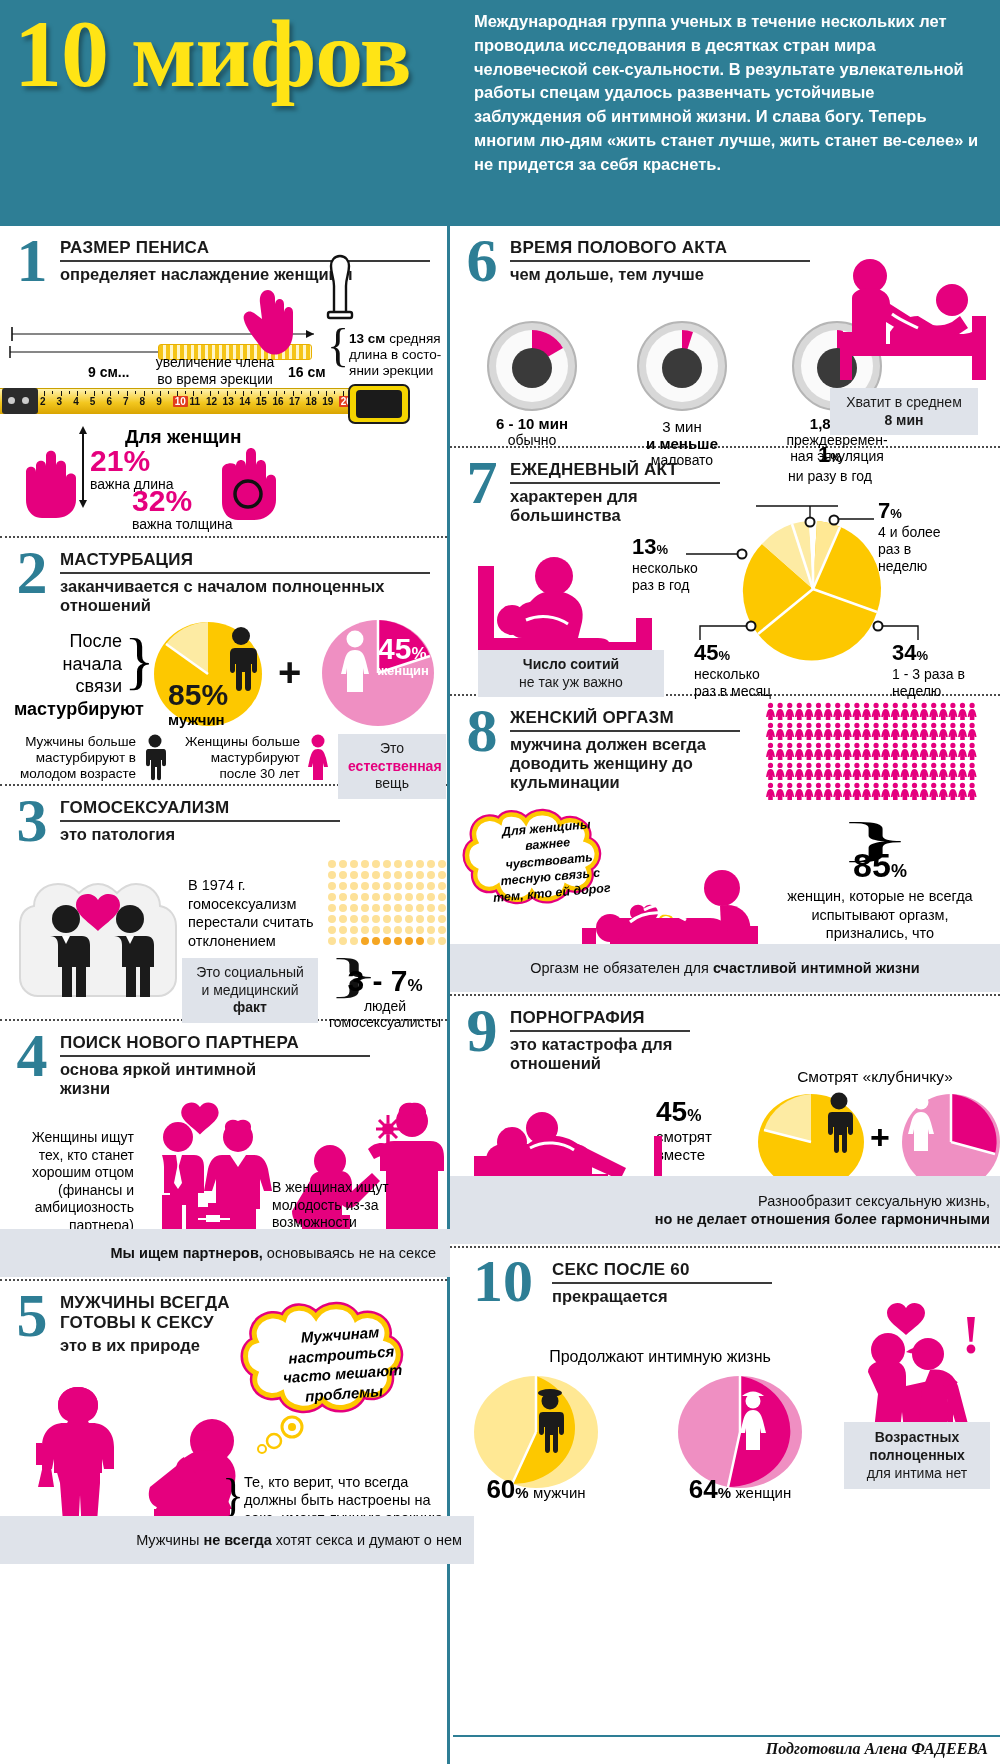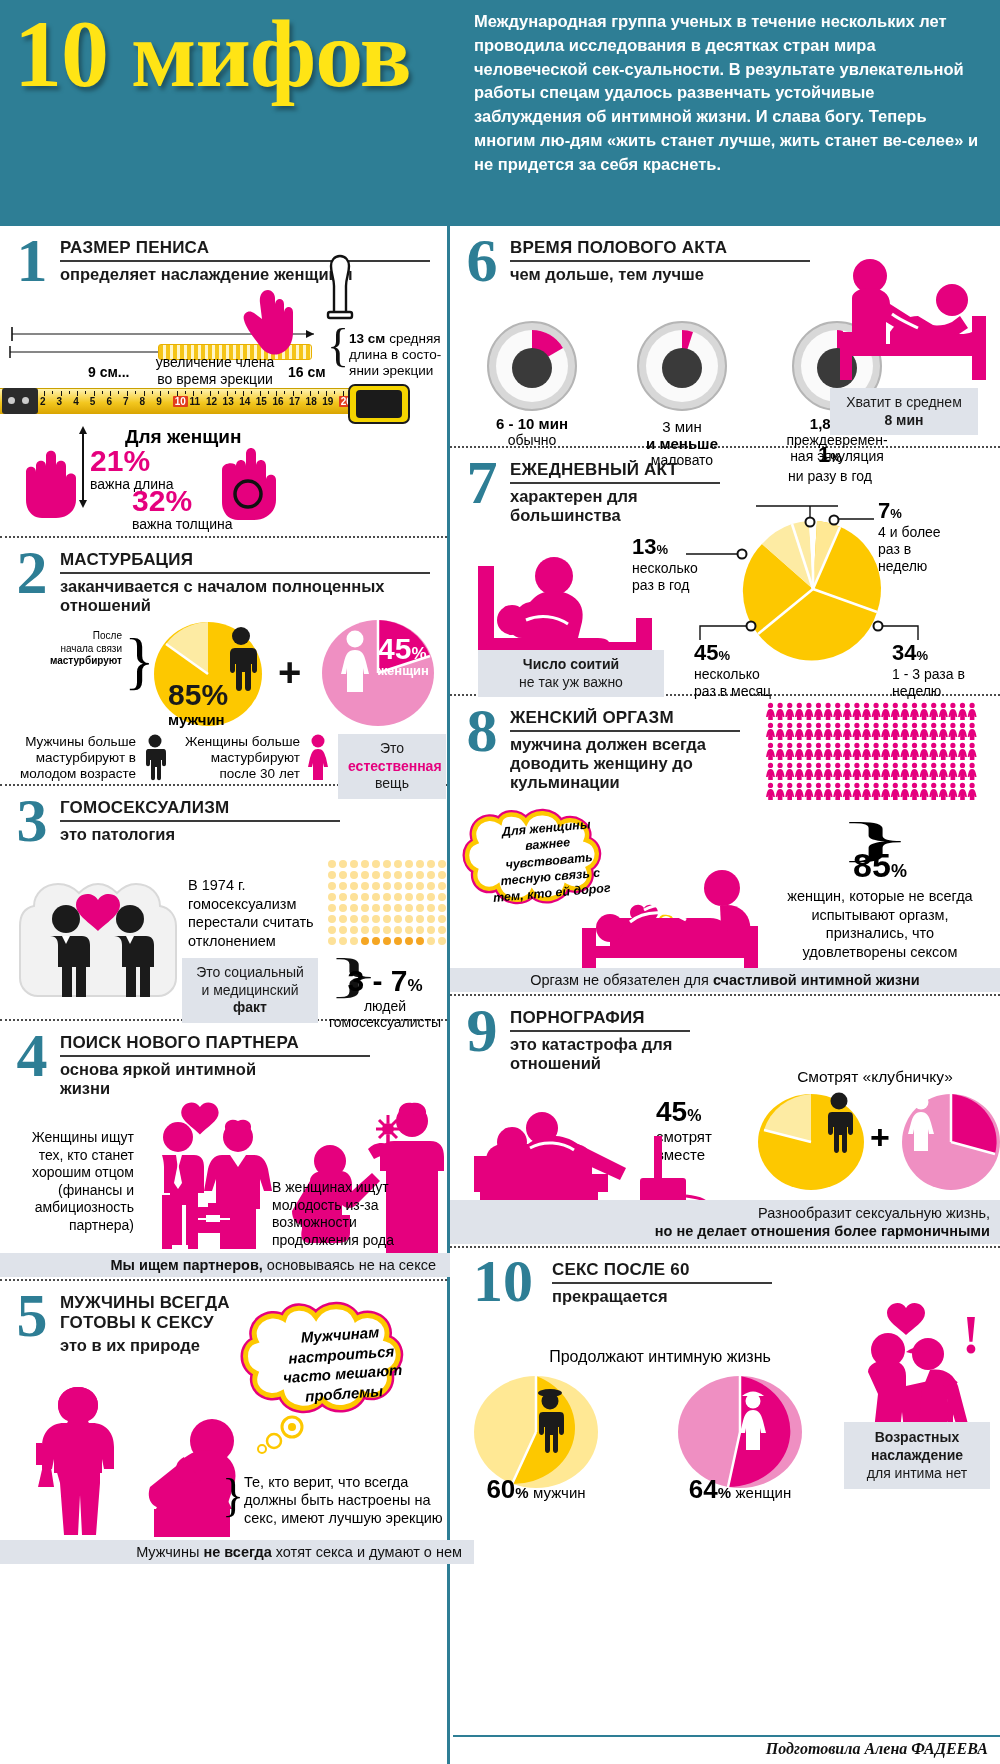--- a/index.html
+++ b/index.html
@@ -65,21 +65,21 @@
   }
   .greybox b { font-weight: bold; }
   .pink { color: #e5007e; }
   .bold { font-weight: bold; }
   .bigpct {
     font-family: "Liberation Sans", sans-serif; font-weight: bold;
     font-size: 30px; color: #1a1a1a; line-height: 1;
   }
   .pinkpct { color: #e5007e; font-weight: bold; font-size: 30px; }
   .banner {
-    background: #dfe3ea; font-size: 14.5px; padding: 4px 10px;
+    background: #dfe3ea; font-size: 14.5px; padding: 16px 10px;
     text-align: center; color: #111;
   }
   svg { display: block; overflow: visible; }
   .brace { font-size: 54px; color: #111; font-family: "Liberation Serif", serif; line-height: .8; }
   
   .footer {
     position: absolute; left: 453px; bottom: 0; width: 547px;
     text-align: right; padding: 3px 12px 6px 0;
     border-top: 2px solid #2e7e95;
     font-family: "Liberation Serif", serif; font-style: italic;
@@ -247,21 +247,21 @@
 
   <div class="myth" style="height:248px">
     <div class="myth-head">
       <div class="num">2</div>
       <div class="htitle">
         <div class="t1" style="width:370px">МАСТУРБАЦИЯ</div>
         <div class="t2" style="width:370px">заканчивается с началом полноценных отношений</div>
       </div>
     </div>
 
-    <div style="position:absolute;left:14px;top:92px;width:108px;text-align:right;font-size:10px;line-height:1.25">
+    <div style="position:absolute;left:14px;top:92px;width:108px;text-align:right;font-size:18px;line-height:1.25">
       <div>После</div>
       <div>начала связи</div>
       <div class="bold">мастурбируют</div>
     </div>
     <div style="position:absolute;left:124px;top:86px;font-size:64px;font-family:'Liberation Serif',serif">}</div>
 
     <div style="position:absolute;left:152px;top:82px">
       <svg width="112" height="108" viewBox="0 0 112 108">
         <ellipse cx="56" cy="54" rx="54" ry="52" fill="#fdc800"></ellipse>
         <path d="M56 54 L56 2 A54 52 0 0 0 14 24 Z" fill="#fdeba3"></path>
@@ -1339,20 +1339,20 @@
         <path d="M24 76 c0 -8 10 -12 20 -12 c12 0 18 6 18 16 l0 10 l18 -4 c10 -2 20 2 22 12 l6 26 l-10 4 l-6 -20 l-2 44 h-28 l-4 -36 l-4 36 h-26 l6 -54 z" fill="#e5007e"></path>
         <path d="M86 74 c14 -2 24 4 28 16 l10 38 h-12 l-8 -26 l-2 54 h-30 l6 -62 z" fill="#e5007e"></path>
         <rect x="104" y="90" width="5" height="66" fill="#e5007e"></rect>
         <path d="M100 90 q6 -8 12 -2" stroke="#e5007e" stroke-width="5" fill="none"></path>
       </svg>
     </div>
     <div style="position:absolute;left:512px;top:56px;font-size:54px;font-weight:bold;color:#e5007e;font-family:'Liberation Serif',serif">!</div>
 
     <div class="greybox" style="position:absolute;left:394px;top:174px;width:146px;text-align:center;line-height:1.3">
       <b>Возрастных</b><br>
-      <b>наслаждение</b><br>
+      <b>полноценных</b><br>
       <span>для интима нет</span>
     </div>
   </div>
 </div>
 </div>
 
 <div class="footer">Подготовила Алена ФАДЕЕВА</div>
 
 </body></html>

